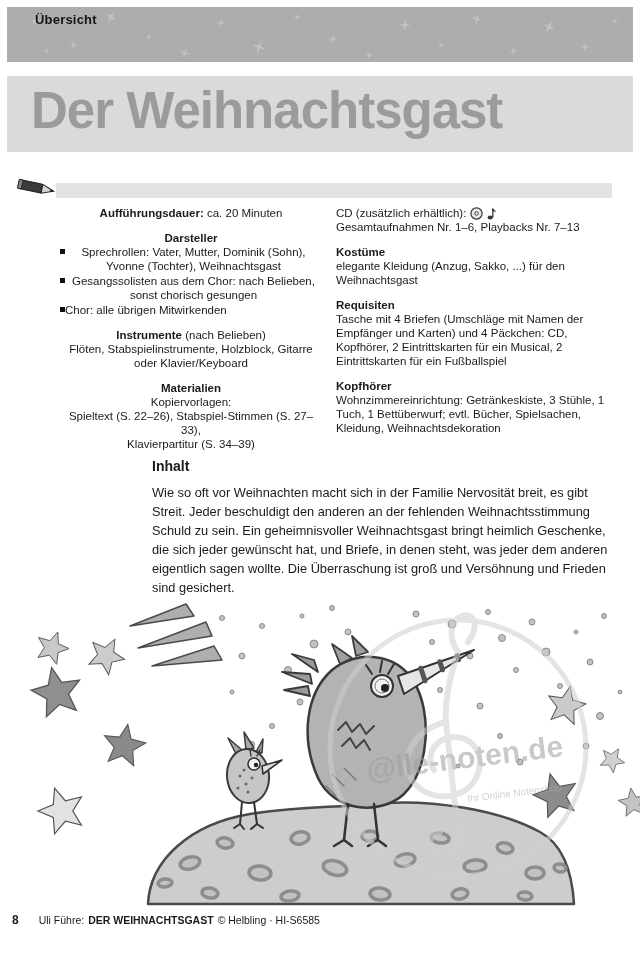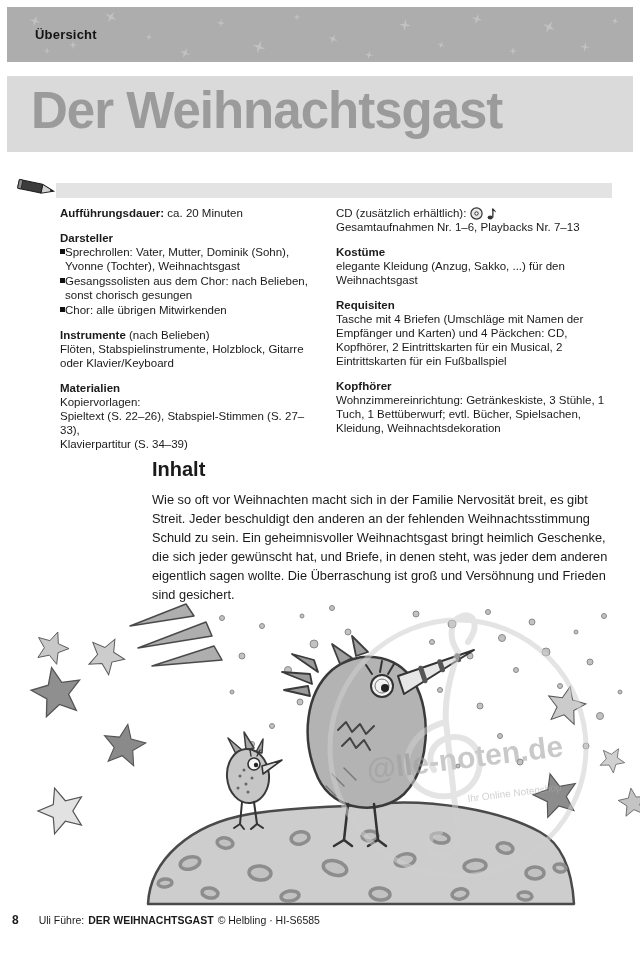--- a/index.html
+++ b/index.html
@@ -4,41 +4,41 @@
 <style>
   html,body { margin:0; padding:0; background:#ffffff; }
   .page {
     position:relative; width:640px; height:955px; background:#fff;
     font-family:"Liberation Sans","DejaVu Sans",sans-serif; color:#1a1a1a;
     overflow:hidden;
   }
   
   .header-band { position:absolute; left:7px; top:7px; width:626px; height:55px; background:#adadad; }
   .header-band svg { position:absolute; left:0; top:0; }
-  .header-label { position:absolute; left:28px; top:20px; font-size:13px; font-weight:bold; color:#141414; letter-spacing:.2px; }
+  .header-label { position:absolute; left:28px; top:5px; font-size:13px; font-weight:bold; color:#141414; letter-spacing:.2px; }
   
   .title-band { position:absolute; left:7px; top:76px; width:626px; height:76px; background:#dadada; }
   .title-text { position:absolute; left:24px; top:5px; font-size:51px; font-weight:bold; color:#9b9b9b; letter-spacing:-1px; white-space:nowrap; }
   
   .pencil-icon { position:absolute; left:16px; top:174px; }
   .divider-bar { position:absolute; left:56px; top:183px; width:556px; height:15px; background:#e3e3e3; }
   
   .columns { position:absolute; left:60px; top:206px; width:556px; display:flex; gap:14px; font-size:11.5px; line-height:14px; }
-  .col-left { width:262px; flex:none; }
+  .col-left { width:262px; flex:none;text-align:center; }
   .col-right { flex:1; }
   .section { margin-bottom:11px; }
   .sec-head { font-weight:bold; }
   .bullet-row { display:flex; margin-bottom:1px; }
   .sq { width:5px; height:5px; background:#111; margin-top:4px; flex:none; }
   .pre { white-space:pre-line; }
   .cd-head { display:flex; align-items:center; gap:4px; font-weight:normal; }
   .cd-head svg { flex:none; }
   
   .inhalt { position:absolute; left:152px; top:458px; width:472px; }
-  .inhalt-h { font-size:20px; font-weight:bold; margin:0 0 9px 0; }
+  .inhalt-h { font-size:14px; font-weight:bold; margin:0 0 9px 0; }
   .inhalt-p { font-size:12.8px; line-height:19px; margin:0; }
   
   .illustration { position:absolute; left:0; top:598px; width:640px; height:312px; }
   
   .footer { position:absolute; left:12px; top:913px; width:616px; font-size:10.5px; display:flex; align-items:baseline; }
   .footer .pageno { font-size:12px; font-weight:bold; margin-right:16px; }
   .footer .bold { font-weight:bold; }
   .footer span + span { margin-left:4px; }
 </style>
 </head>

